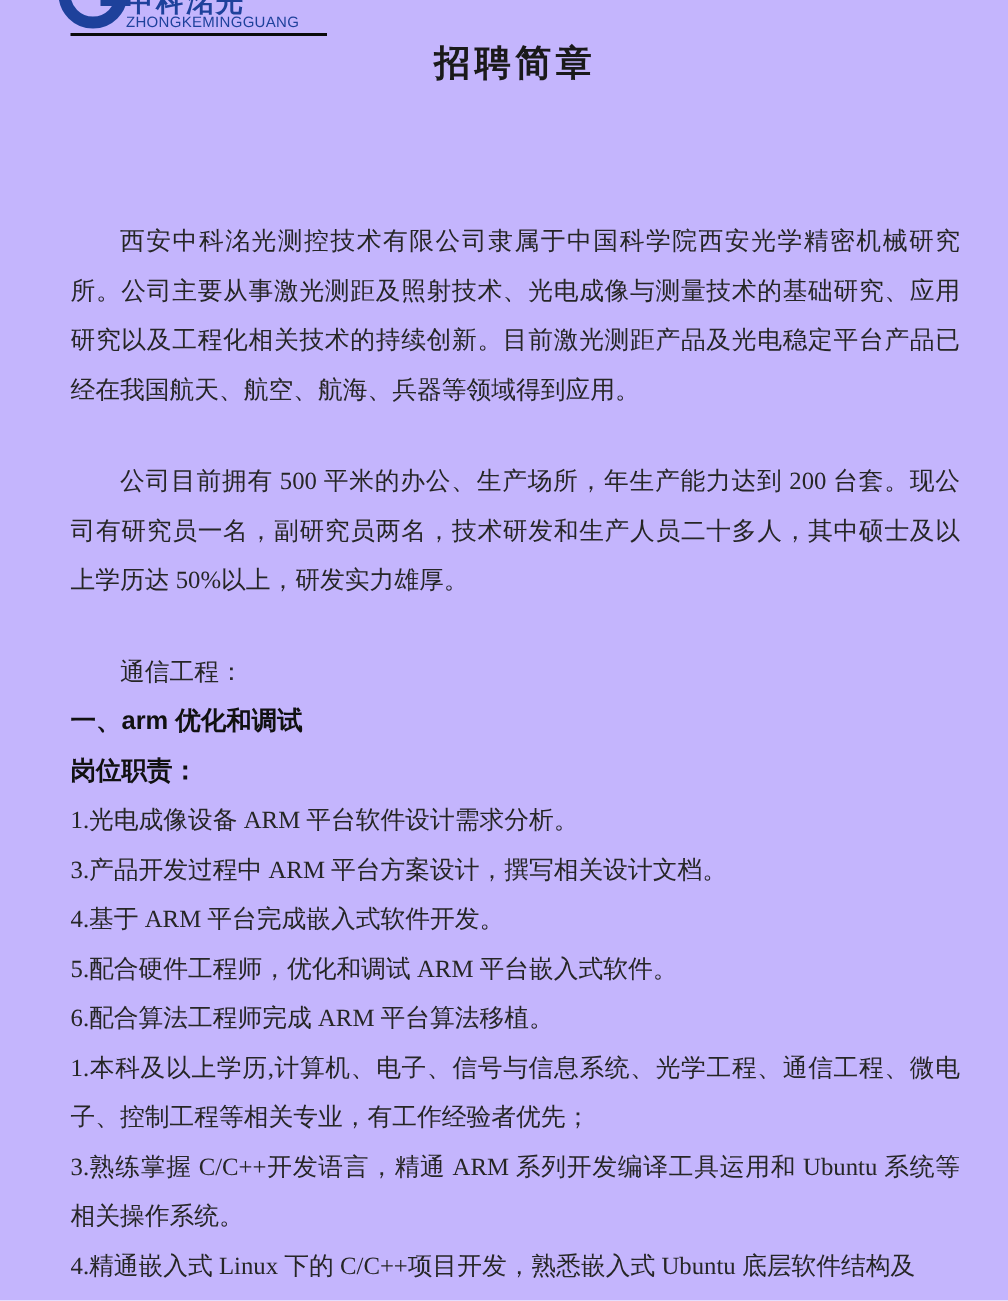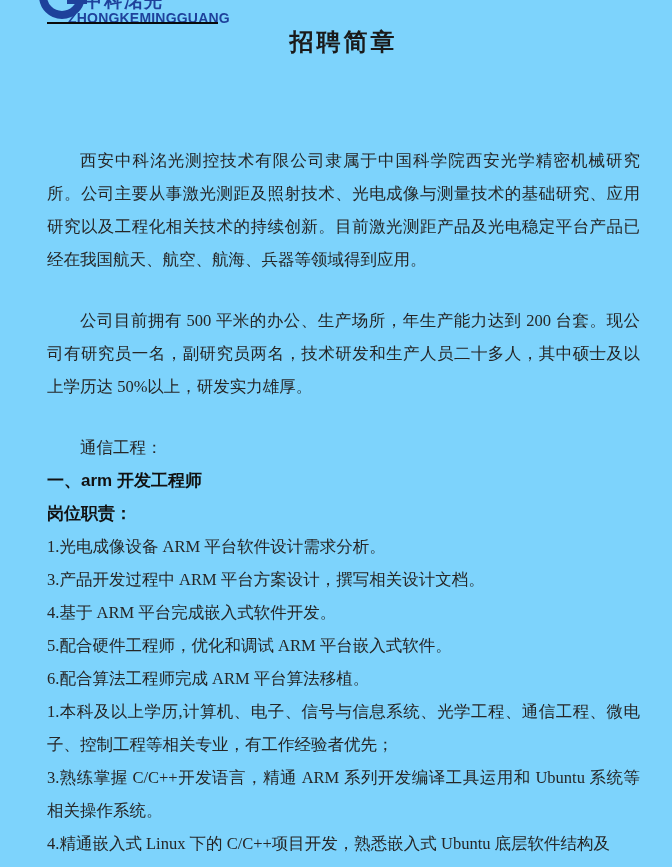--- a/index.html
+++ b/index.html
@@ -1,36 +1,36 @@
 <!DOCTYPE html>
 <html><head>
 <meta charset="utf-8">
 <style>
   * { margin:0; padding:0; box-sizing:border-box; }
   html,body { background:#ffffff; }
   .page {
     position:relative;
     width:672px; height:867px;
-    background:#7dd3fc;
+    background:#c4b5fd;
     overflow:hidden;
     font-family:"Liberation Serif","DejaVu Serif",serif;
     color:#262626;
   }
   
   .logo-mark { position:absolute; left:37px; top:-26px; width:52px; height:48px; }
   .logo-zh {
     position:absolute; left:84px; top:-11px;
     font-family:"Liberation Sans","DejaVu Sans",sans-serif;
     font-size:18px; font-weight:700; letter-spacing:2px;
     color:#1e419b; white-space:nowrap;
   }
   .logo-en {
-    position:absolute; left:68px; top:10px;
+    position:absolute; left:84px; top:10px;
     font-family:"Liberation Sans","DejaVu Sans",sans-serif;
-    font-size:14px; font-weight:700; letter-spacing:0.2px;
+    font-size:10px; font-weight:400; letter-spacing:0.2px;
     color:#1e419b; white-space:nowrap;
   }
   .logo-rule { position:absolute; left:47px; top:22px; width:171px; height:2px; background:#0a0a0a; }
   
   .doc-title {
     position:absolute; top:26px; left:47px; width:593px;
     text-align:center;
     font-size:24px; font-weight:700; letter-spacing:3px;
     color:#1a1a1a;
   }
@@ -65,21 +65,21 @@
   </div>
 
   <h1 class="doc-title">招聘简章</h1>
 
   <div class="doc-body">
 
     <p class="para indent">西安中科洺光测控技术有限公司隶属于中国科学院西安光学精密机械研究所。公司主要从事激光测距及照射技术、光电成像与测量技术的基础研究、应用研究以及工程化相关技术的持续创新。目前激光测距产品及光电稳定平台产品已经在我国航天、航空、航海、兵器等领域得到应用。</p>
     <p class="para indent">公司目前拥有 500 平米的办公、生产场所，年生产能力达到 200 台套。现公司有研究员一名，副研究员两名，技术研发和生产人员二十多人，其中硕士及以上学历达 50%以上，研发实力雄厚。</p>
     <p class="para indent">通信工程：</p>
 
-    <h2 class="sec-heading">一、arm 开发工程师</h2>
+    <h2 class="sec-heading">一、arm 优化和调试</h2>
 
     <h3 class="sec-heading">岗位职责：</h3>
     <p class="para list-item">1.光电成像设备 ARM 平台软件设计需求分析。</p>
     <p class="para list-item">3.产品开发过程中 ARM 平台方案设计，撰写相关设计文档。</p>
     <p class="para list-item">4.基于 ARM 平台完成嵌入式软件开发。</p>
     <p class="para list-item">5.配合硬件工程师，优化和调试 ARM 平台嵌入式软件。</p>
     <p class="para list-item">6.配合算法工程师完成 ARM 平台算法移植。</p>
 
     <p class="para list-item">1.本科及以上学历,计算机、电子、信号与信息系统、光学工程、通信工程、微电子、控制工程等相关专业，有工作经验者优先；</p>
     <p class="para list-item">3.熟练掌握 C/C++开发语言，精通 ARM 系列开发编译工具运用和 Ubuntu 系统等相关操作系统。</p>

